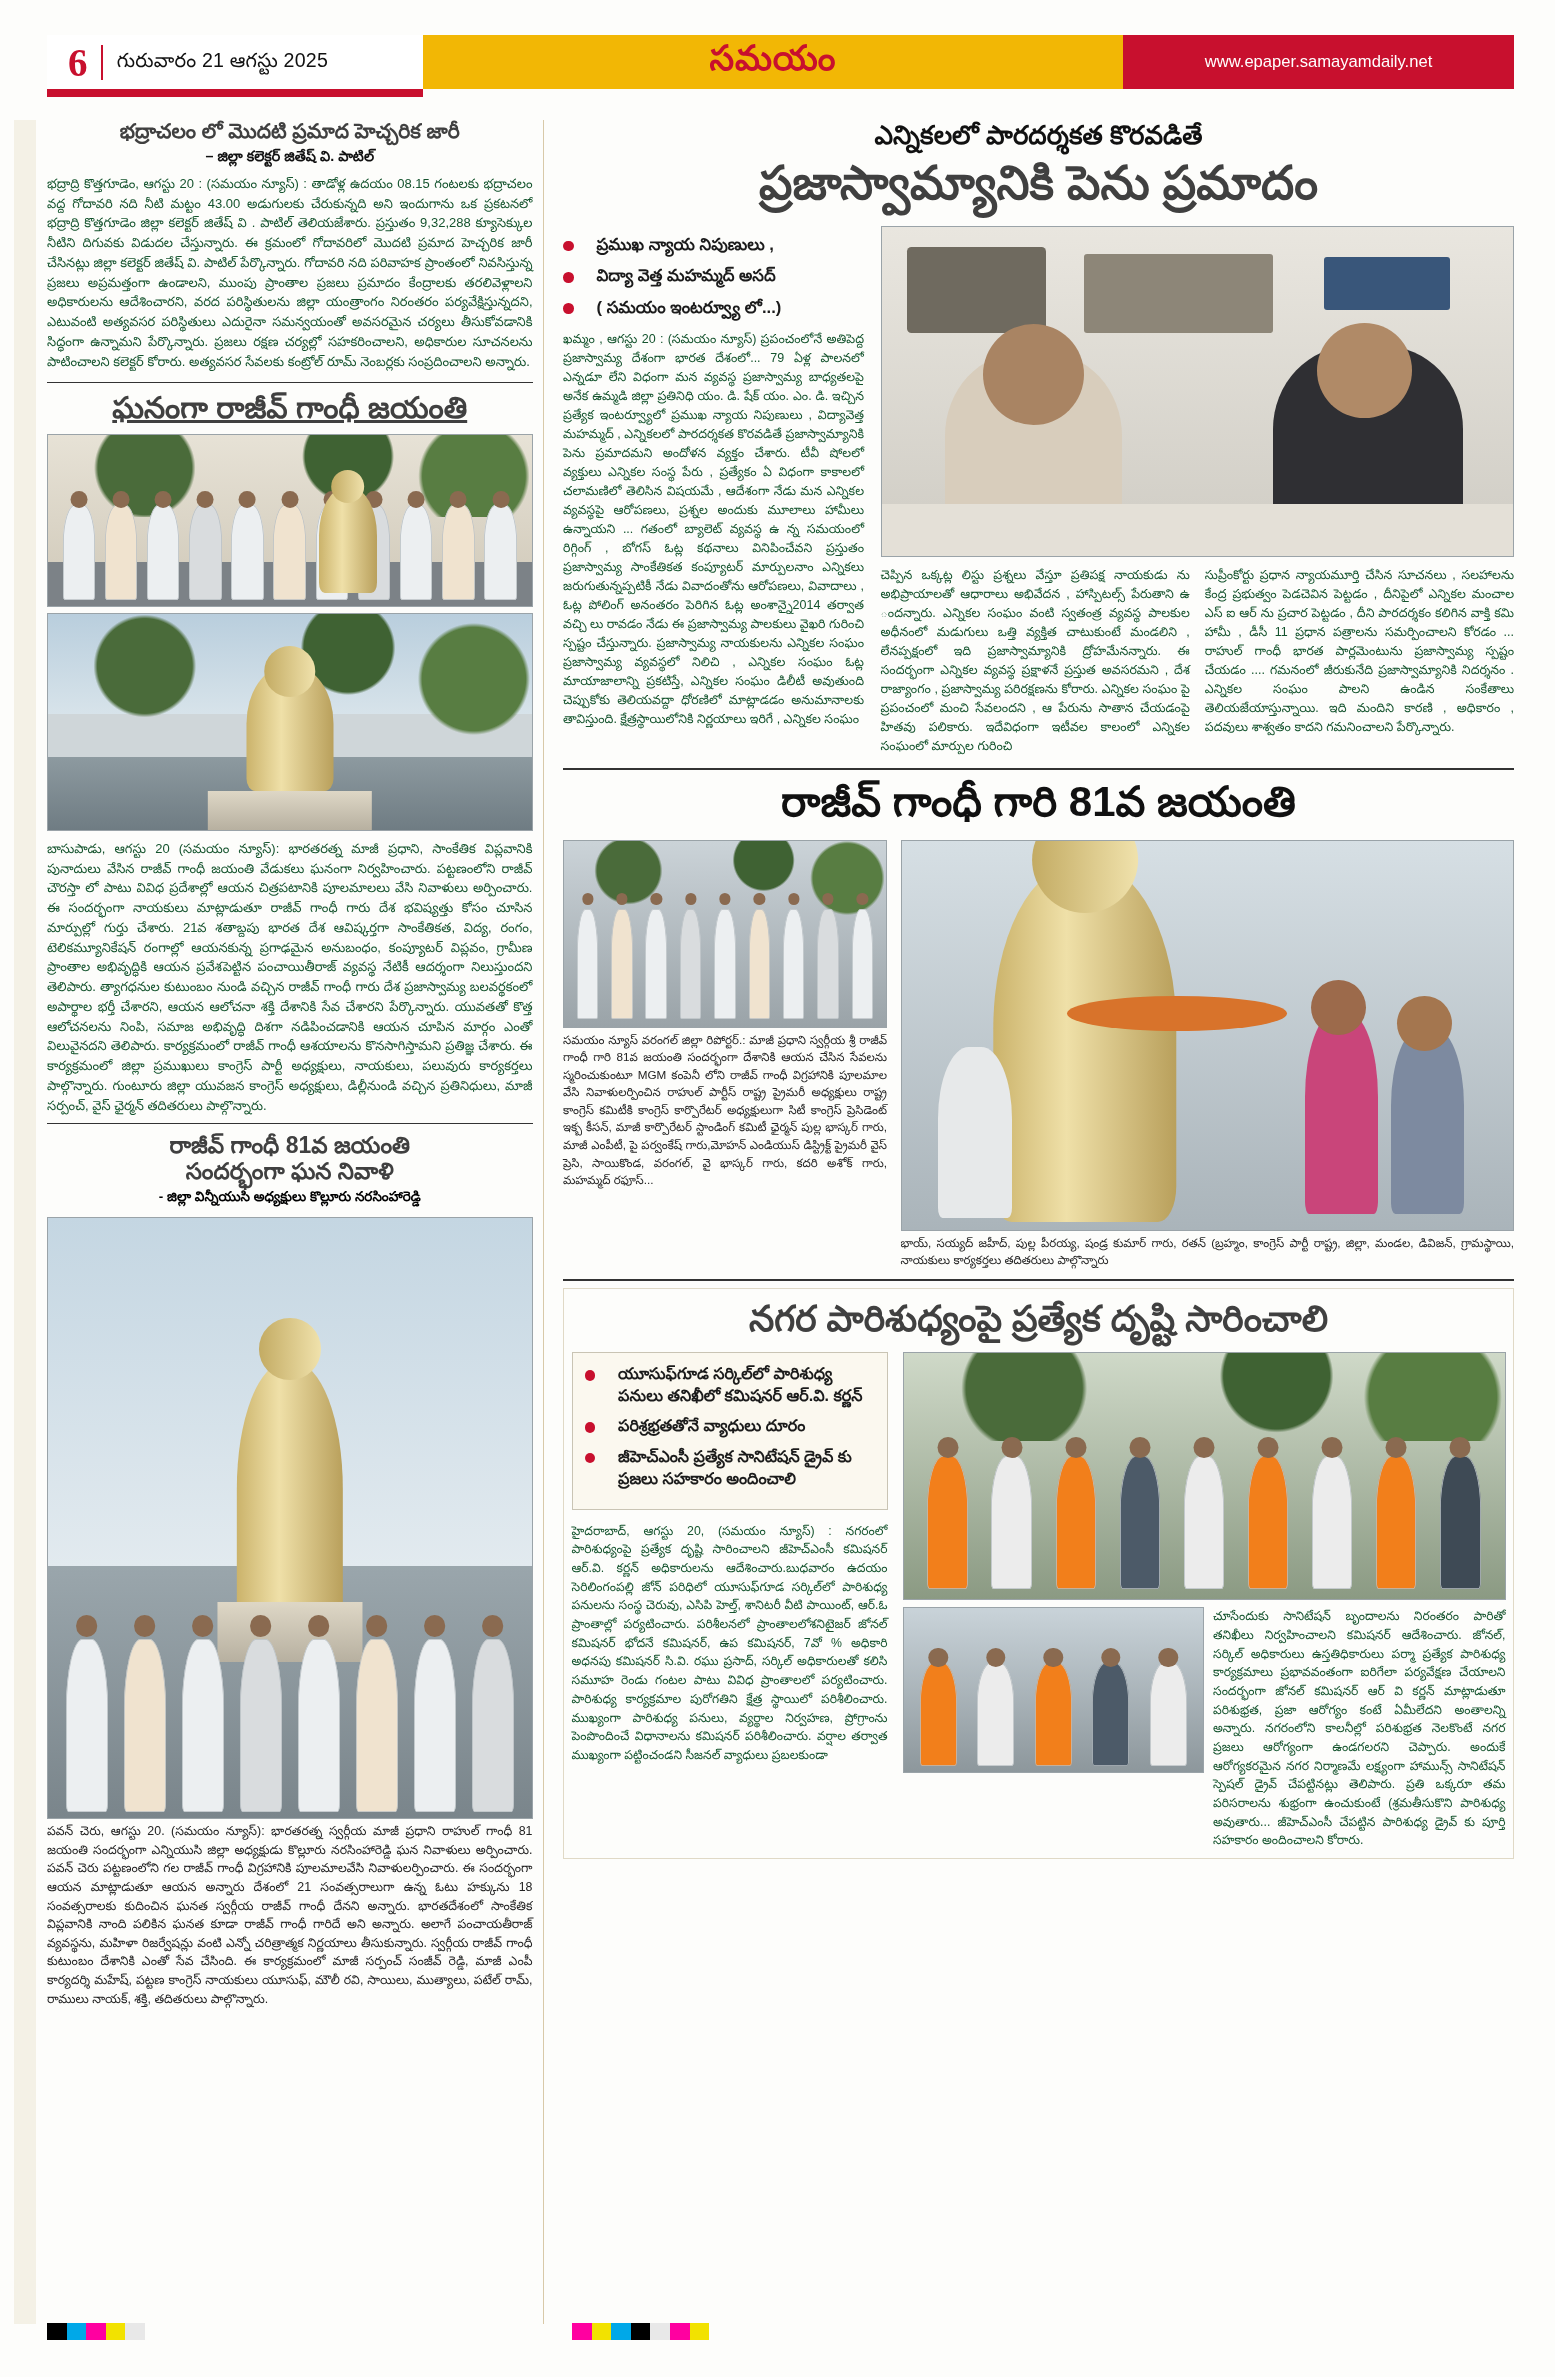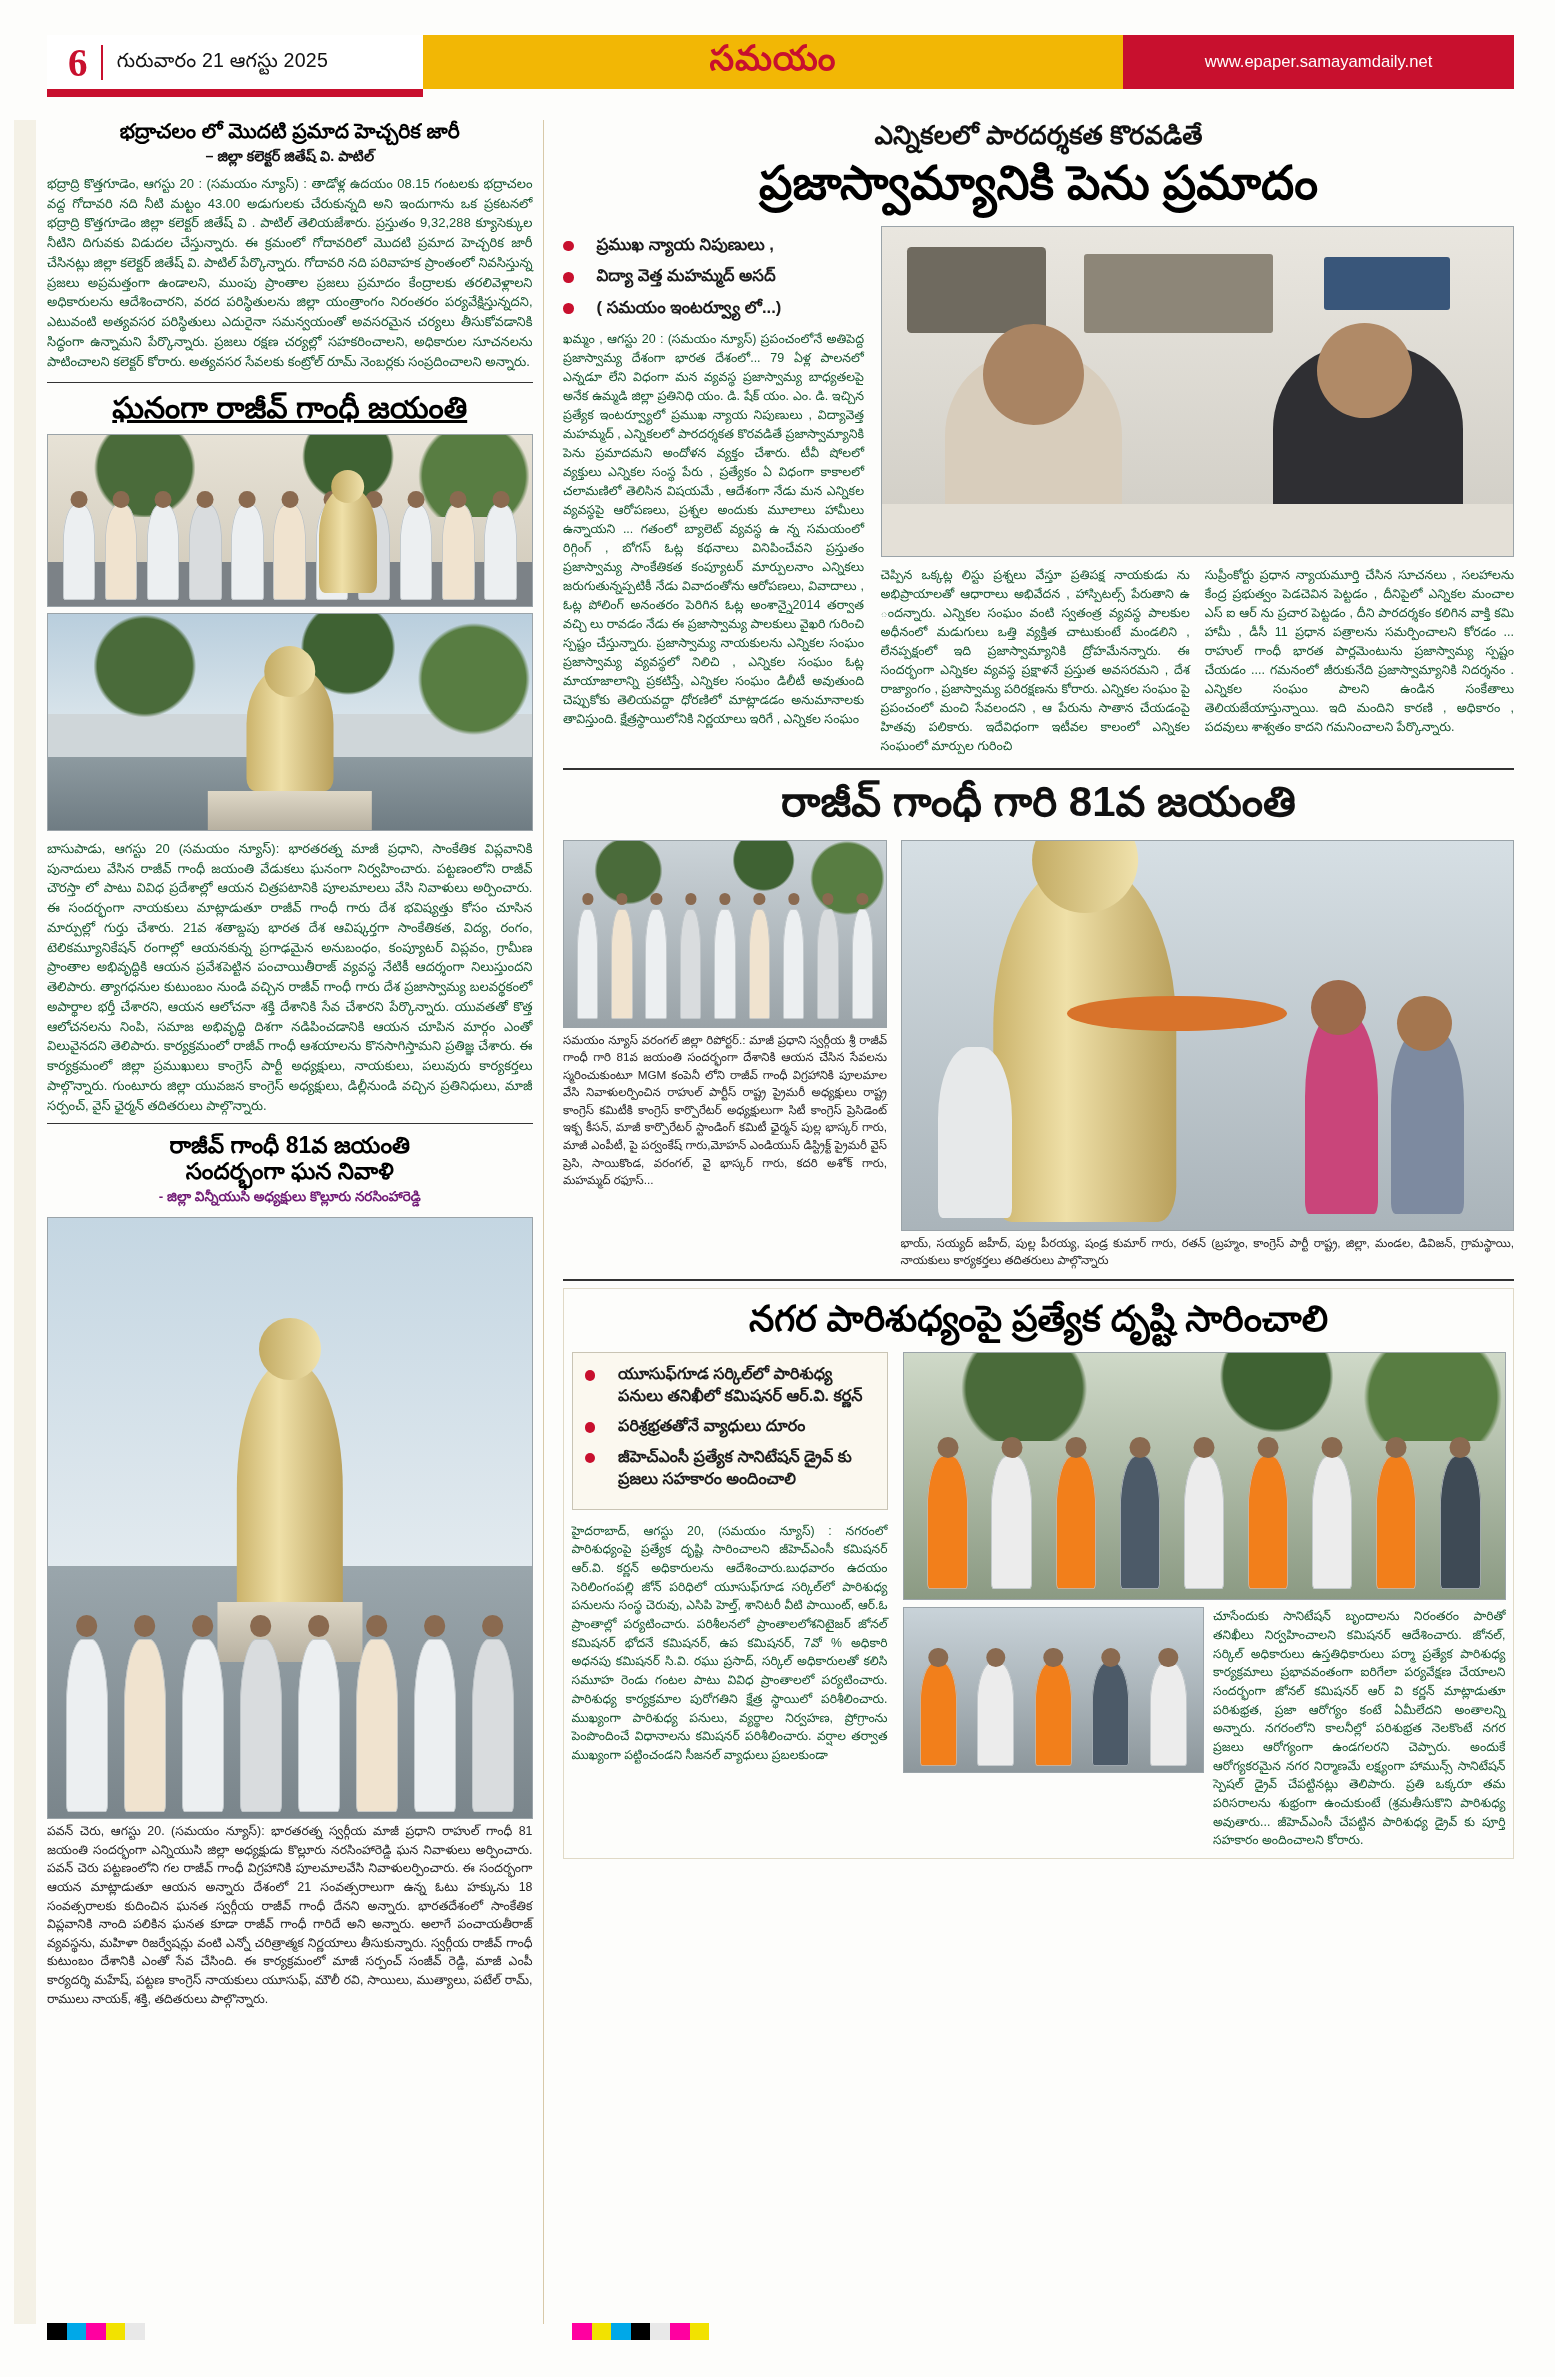--- a/index.html
+++ b/index.html
@@ -92,35 +92,35 @@
   }
   .colR {
     position: absolute;
     left: 563px; top: 120px;
     width: 951px;
     height: 2204px;
   }
 
   
   .hl-red {
-    color: #000000;
+    color: #404040;
     font-weight: bold;
     text-align: center;
     line-height: 1.15;
   }
   .hl-black {
     color: #111;
     font-weight: bold;
     text-align: center;
     line-height: 1.2;
   }
   .subhead {
     text-align: center;
     font-size: 16px;
-    color: #701a75;
+    color: #000000;
     margin-top: 4.5px;
     font-weight: bold;
   }
   .body-text {
     font-size: 13px;
     line-height: 1.52;
     color: #14532d;
     text-align: justify;
     hyphens: auto;
   }

